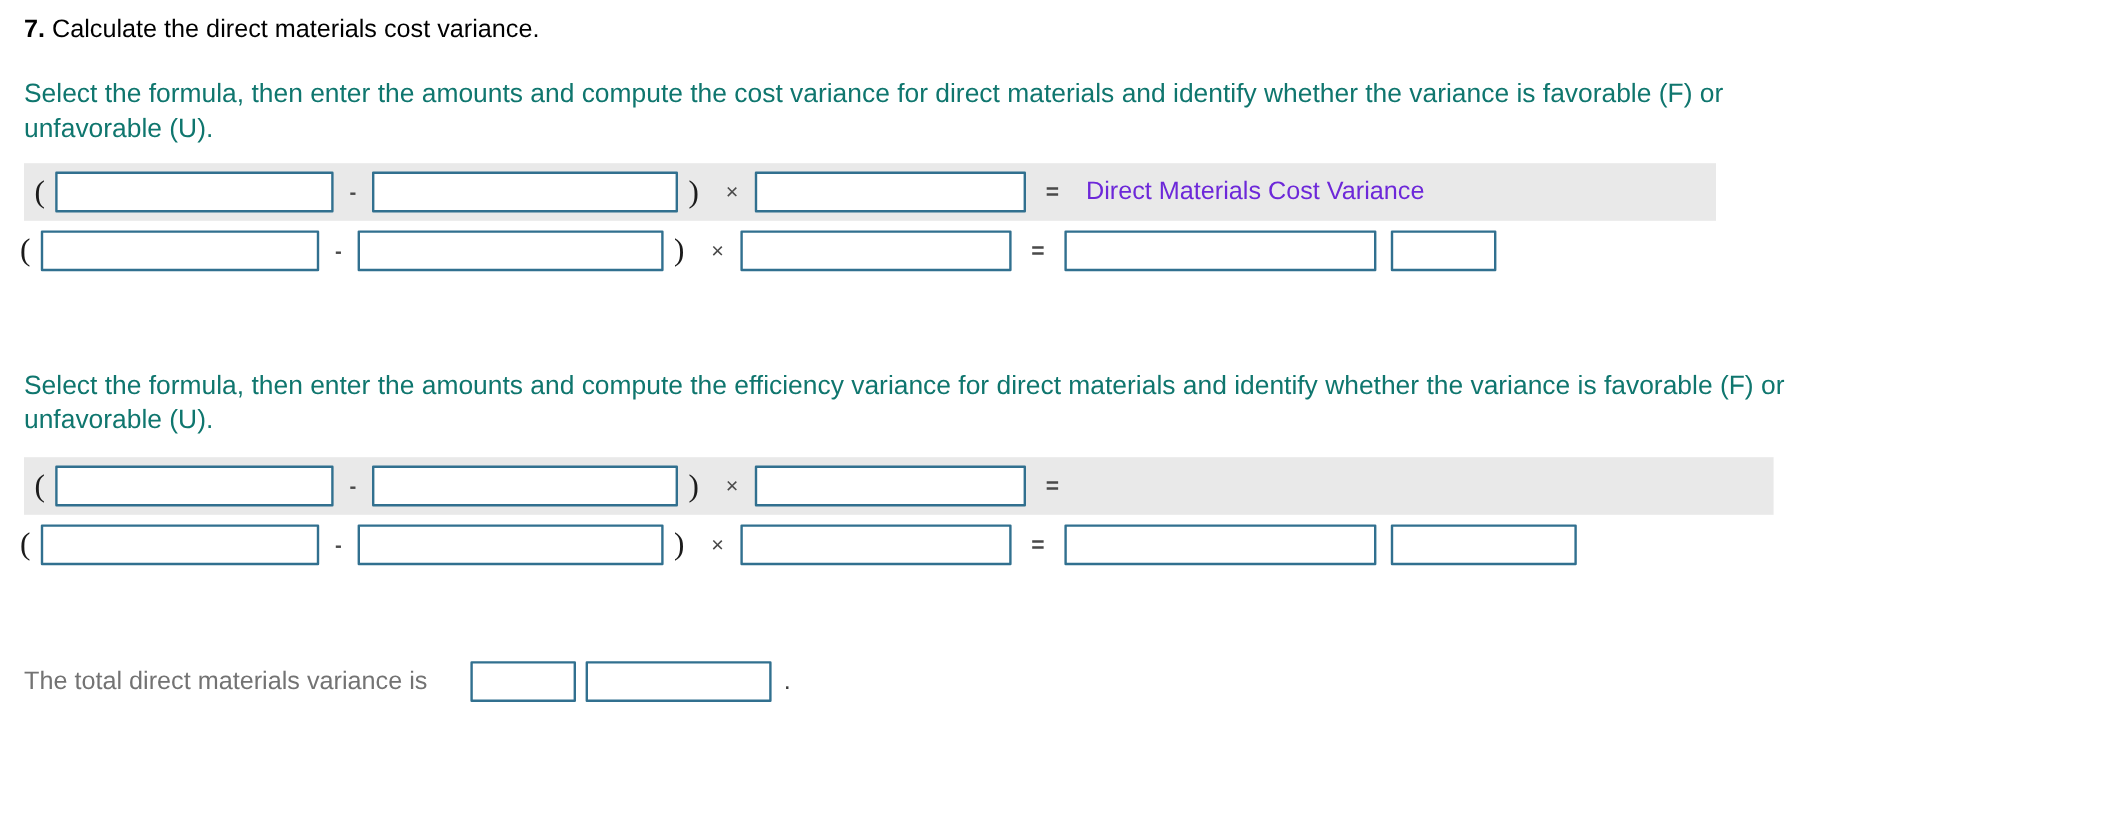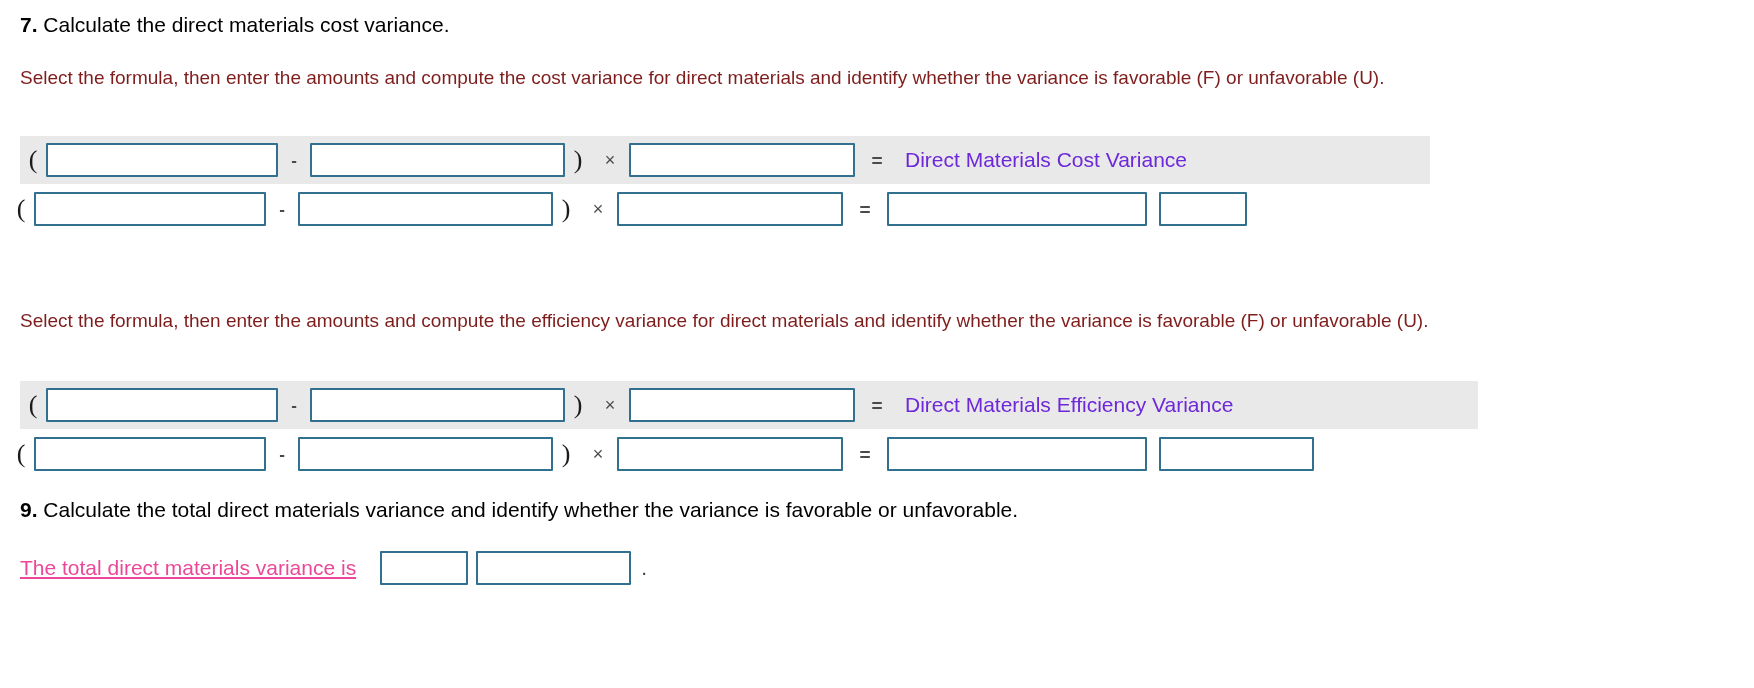--- a/index.html
+++ b/index.html
@@ -33,23 +33,23 @@
     white-space: nowrap;
   }
   .q-heading .q-num {
     font-weight: bold;
   }
 
   
   .q-instruction {
     position: absolute;
     left: 20px;
-    font-size: 19px;
+    font-size: 22px;
     line-height: 29px;
-    color: #7f1d1d;
+    color: #0f766e;
   }
 
   
   .formula-row {
     position: absolute;
     display: flex;
     align-items: center;
     height: 48px;
     box-sizing: border-box;
   }
@@ -103,23 +103,22 @@
   .answer-line {
     position: absolute;
     left: 20px;
     display: flex;
     align-items: center;
     font-size: 21px;
     color: #3d3d3d;
   }
   .answer-line .lead-text {
     white-space: nowrap;
-    margin-right: 24px;
-    color: #ec4899;
-    text-decoration: underline;
+    margin-right: 36px;
+    color: #737373;
   }
   .answer-line .field { margin-right: 8px; }
   .answer-line .period {
     font-size: 21px;
     color: #3d3d3d;
     margin-left: 2px;
   }
 </style>
 </head>
 <body>
@@ -163,40 +162,35 @@
 
   <div class="formula-row shaded" style="top:381px; left:20px; width:1458px;">
     <span class="paren paren-open">(</span>
     <input class="field" style="width: 232px;" type="text" value="">
     <span class="op op-minus">-</span>
     <input class="field" style="width: 255px;" type="text" value="">
     <span class="paren paren-close">)</span>
     <span class="op op-times">×</span>
     <input class="field" style="width: 226px;" type="text" value="">
     <span class="op op-equals">=</span>
-    <span class="result-label">Direct Materials Efficiency Variance</span>
   </div>
 
   <div class="formula-row" style="top:430px; left:8px; width:1440px;">
     <span class="paren paren-open">(</span>
     <input class="field" style="width: 232px;" type="text" value="">
     <span class="op op-minus">-</span>
     <input class="field" style="width: 255px;" type="text" value="">
     <span class="paren paren-close">)</span>
     <span class="op op-times">×</span>
     <input class="field" style="width: 226px;" type="text" value="">
     <span class="op op-equals">=</span>
     <input class="field" style="width: 260px;" type="text" value="">
     <input class="field" style="width: 155px; margin-left: 12px;" type="text" value="">
   </div>
 
-  <div class="q-heading" style="top:497px;">
-    <span class="q-num">9.</span>
-    <span>Calculate the total direct materials variance and identify whether the variance is favorable or unfavorable.</span>
-  </div>
 
   <div class="answer-line" style="top:551px;">
     <span class="lead-text">The total direct materials variance is</span>
     <input class="field" style="width: 88px;" type="text" value="">
     <input class="field" style="width: 155px;" type="text" value="">
     <span class="period">.</span>
   </div>
 
 </div>
 

